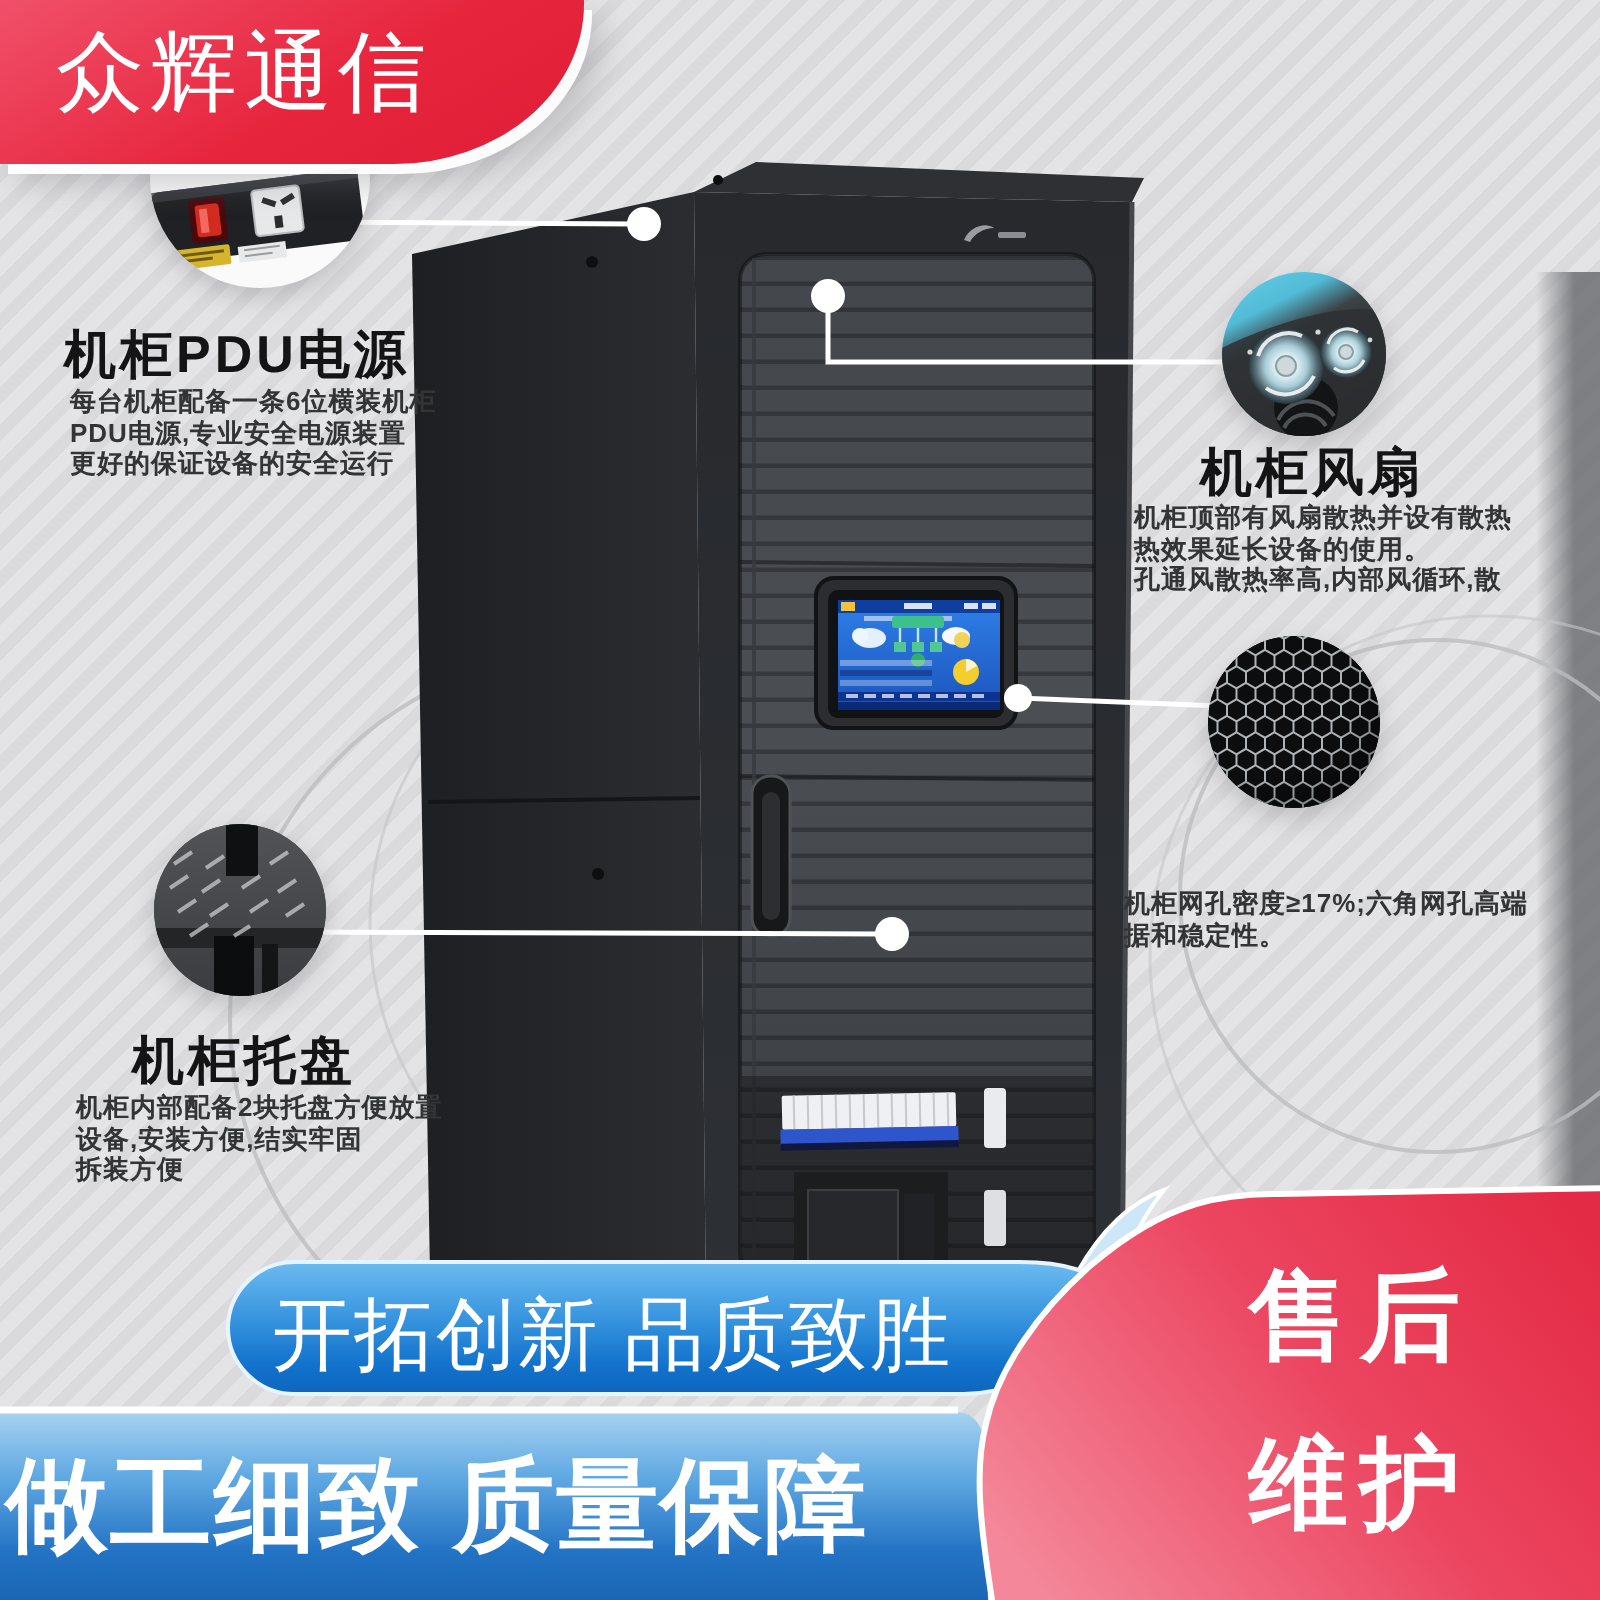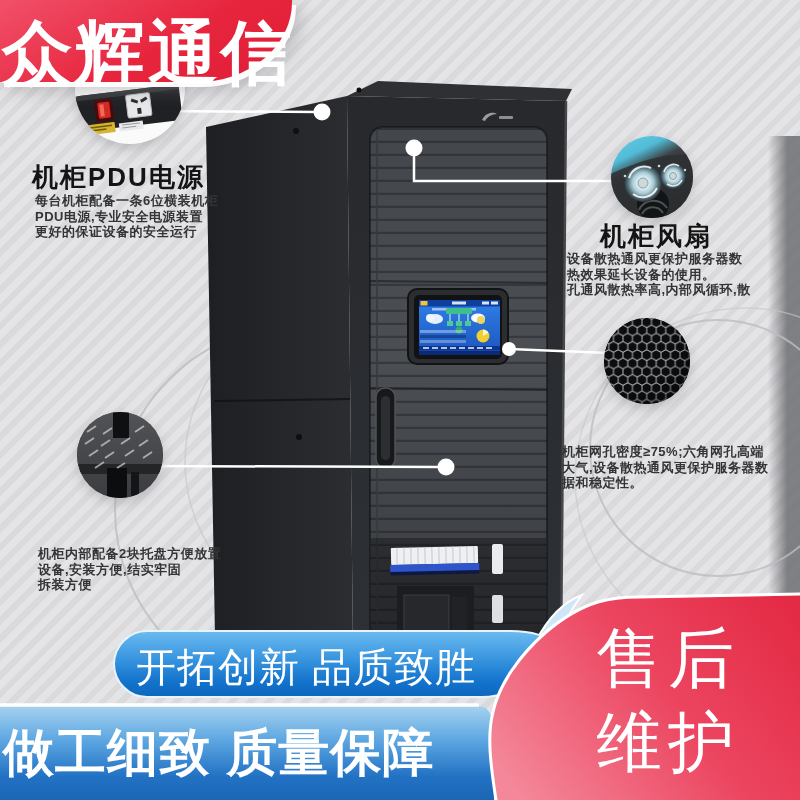--- a/index.html
+++ b/index.html
@@ -21,26 +21,26 @@
   .feat-desc{position:absolute;font-size:13px;font-weight:600;color:#333436;line-height:15.6px;letter-spacing:.5px;white-space:nowrap;}
   #pdu-title{left:32px;top:160px;} #pdu-desc{left:35px;top:193px;}
   #fan-title{left:600px;top:219px;} #fan-desc{left:567px;top:251px;}
   #mesh-title{left:585px;top:411px;} #mesh-desc{left:562px;top:444px;}
   #tray-title{left:66px;top:513px;} #tray-desc{left:38px;top:546px;}
   
   #brand-banner{left:0;top:0;width:292px;height:82px;
     background:linear-gradient(150deg,#f1506a 0%,#e7263e 55%,#df1d36 100%);
     border-bottom-right-radius:95px 80px;
     box-shadow:4px 5px 0 rgba(255,255,255,.95),10px 10px 16px rgba(120,120,125,.35);}
-  #brand-name{left:2px;top:7px;font-size:70px;font-weight:700;color:#fff;letter-spacing:3px;white-space:nowrap;}
+  #brand-name{left:28px;top:7px;font-size:44px;font-weight:400;color:#fff;letter-spacing:3px;white-space:nowrap;}
   
   #slogan-top{left:136px;top:640px;font-size:40px;font-weight:400;color:#fff;letter-spacing:1px;white-space:nowrap;}
   #slogan-bottom{left:3px;top:719px;font-size:51px;font-weight:700;color:#fff;letter-spacing:1px;white-space:nowrap;}
-  #service-box{left:596px;top:616px;width:168px;color:#fff;font-weight:400;
-    font-size:66px;line-height:84px;letter-spacing:6px;}
+  #service-box{left:596px;top:616px;width:168px;text-align:center;color:#fff;font-weight:700;
+    font-size:50px;line-height:84px;letter-spacing:6px;}
   svg{display:block;}
 </style>
 </head>
 <body>
 
 <div id="stage">
 
   <div id="right-shade" class="abs"></div>
 
   <svg class="abs" style="left:0;top:0" width="800" height="800" viewBox="0 0 800 800">
@@ -255,29 +255,29 @@
   </div>
 
   <div id="pdu-title" class="feat-title">机柜PDU电源</div>
   <div id="pdu-desc" class="feat-desc">
     <div>每台机柜配备一条6位横装机柜</div>
     <div>PDU电源,专业安全电源装置</div>
     <div>更好的保证设备的安全运行</div>
   </div>
   <div id="fan-title" class="feat-title">机柜风扇</div>
   <div id="fan-desc" class="feat-desc">
-    <div>设备散热通风更保护服务器数</div>
+    <div>机柜顶部有风扇散热并设有散热</div>
     <div>热效果延长设备的使用。</div>
     <div>孔通风散热率高,内部风循环,散</div>
   </div>
   <div id="mesh-desc" class="feat-desc">
-    <div>机柜网孔密度≥75%;六角网孔高端</div>
-    <div>大气,设备散热通风更保护服务器数</div>
+    <div>机柜网孔密度≥17%;六角网孔高端</div>
     <div>据和稳定性。</div>
   </div>
+  <div id="tray-title" class="feat-title">机柜托盘</div>
   <div id="tray-desc" class="feat-desc">
     <div>机柜内部配备2块托盘方便放置</div>
     <div>设备,安装方便,结实牢固</div>
     <div>拆装方便</div>
   </div>
 
   <svg class="abs" style="left:0;top:590px" width="800" height="210" viewBox="0 590 800 210">
     <defs>
       <linearGradient id="gBand" x1="0" y1="706" x2="0" y2="800" gradientUnits="userSpaceOnUse">
         <stop offset="0" stop-color="#a6d2f0"></stop>

